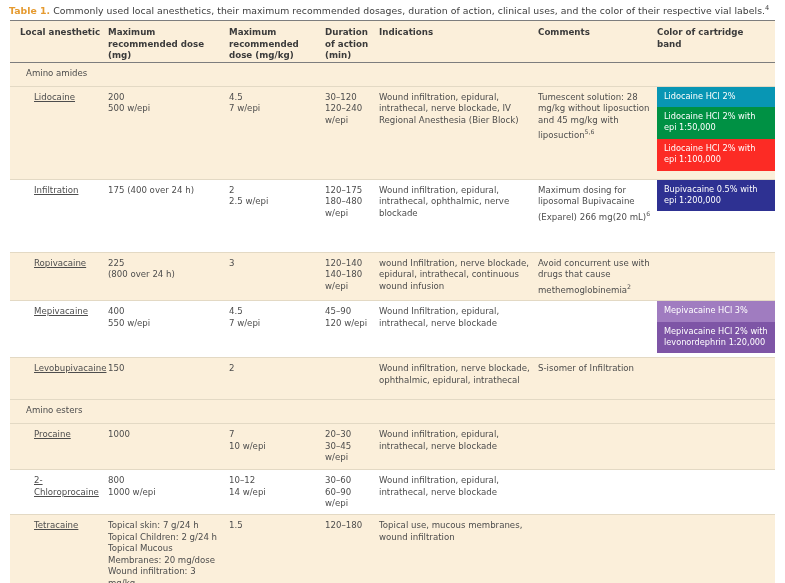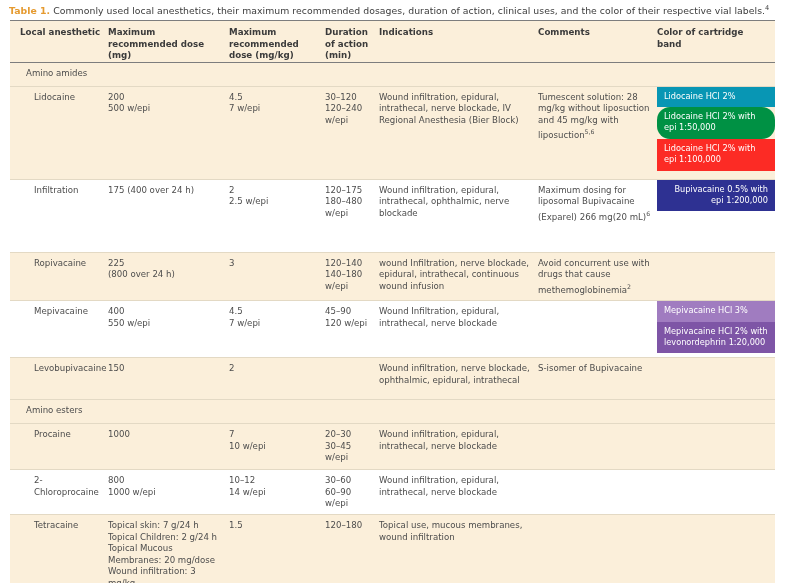--- a/index.html
+++ b/index.html
@@ -73,41 +73,41 @@
   tbody td {
     vertical-align: top;
     line-height: 11.6px;
     padding: 5px 6px 4px 0;
     font-size: 8.6px;
     color: #4d4d4d;
   }
   tr.cream td  { background: #FBEFDA; }
   tr.white td  { background: #FFFFFF; }
 
-  td.c-name   { padding-left: 24px; }
+  td.c-name   { padding-left: 24px; text-decoration: underline; }
   td.c-group  { padding-left: 16px; font-size: 8.6px; color: #4d4d4d; }
   td.c-band   { padding: 0; }
 
   .hairline td { border-bottom: 0.7px solid #E3D9C4; }
 
   
   .bandwrap {
     position: relative;
     width: 134px;
   }
   .band {
     box-sizing: border-box;
     width: 118px;
     padding: 4px 7px 5px 7px;
     font-size: 8.2px;
     line-height: 11.4px;
     color: #ffffff;
   }
   .band.teal    { background: #0896B4; }
-  .band.green   { background: #009144; border-radius: 13px; }
+  .band.green   { background: #009144; }
   .band.red     { background: #FC2B25; }
   .band.blue    { background: #2E3192; }
   .band.plight  { background: #A07CC0; }
   .band.pdark   { background: #7E55A6; }
 </style>
 </head>
 <body>
 
 <div id="page">
 
@@ -160,21 +160,21 @@
         </tr>
         <tr class="white hairline" style="height: 73px;">
           <td class="c-name">Infiltration</td>
           <td>175 (400 over 24 h)</td>
           <td>2<br>2.5 w/epi</td>
           <td>120–175<br>180–480 w/epi</td>
           <td>Wound infiltration, epidural, intrathecal, ophthalmic, nerve blockade</td>
           <td>Maximum dosing for liposomal Bupivacaine (Exparel) 266 mg(20 mL)<sup style="font-size: 6.2px; vertical-align: super;">6</sup></td>
           <td class="c-band">
             <div class="bandwrap">
-              <div class="band blue" style="background: rgb(46, 49, 146); text-align: right;">Bupivacaine 0.5% with epi 1:200,000</div>
+              <div class="band blue" style="background: rgb(46, 49, 146);">Bupivacaine 0.5% with epi 1:200,000</div>
             </div>
           </td>
         </tr>
         <tr class="cream hairline" style="height: 48px;">
           <td class="c-name">Ropivacaine</td>
           <td>225<br>(800 over 24 h)</td>
           <td>3</td>
           <td>120–140<br>140–180 w/epi</td>
           <td>wound Infiltration, nerve blockade, epidural, intrathecal, continuous wound infusion</td>
           <td>Avoid concurrent use with drugs that cause methemoglobinemia<sup style="font-size: 6.2px; vertical-align: super;">2</sup></td>
@@ -193,21 +193,21 @@
               <div class="band pdark" style="background: rgb(126, 85, 166);">Mepivacaine HCl 2% with levonordephrin 1:20,000</div>
             </div>
           </td>
         </tr>
         <tr class="cream hairline" style="height: 42px;">
           <td class="c-name">Levobupivacaine</td>
           <td>150</td>
           <td>2</td>
           <td></td>
           <td>Wound infiltration, nerve blockade, ophthalmic, epidural, intrathecal</td>
-          <td>S-isomer of Bupivacaine</td>
+          <td>S-isomer of Infiltration</td>
           <td class="c-band"></td>
         </tr>
         <tr class="cream hairline">
           <td colspan="7" class="c-group" style="height: 14px;">Amino esters</td>
         </tr>
         <tr class="cream hairline" style="height: 46px;">
           <td class="c-name">Procaine</td>
           <td>1000</td>
           <td>7<br>10 w/epi</td>
           <td>20–30<br>30–45 w/epi</td>

